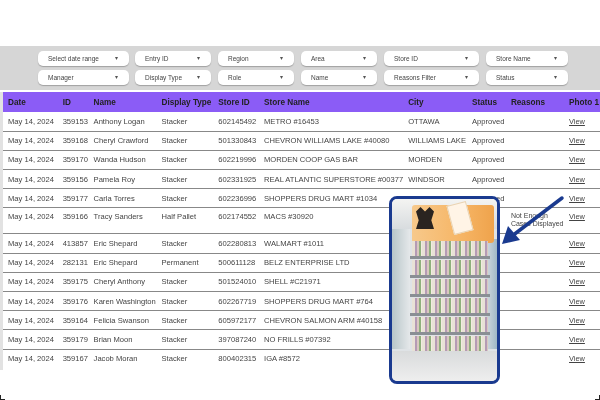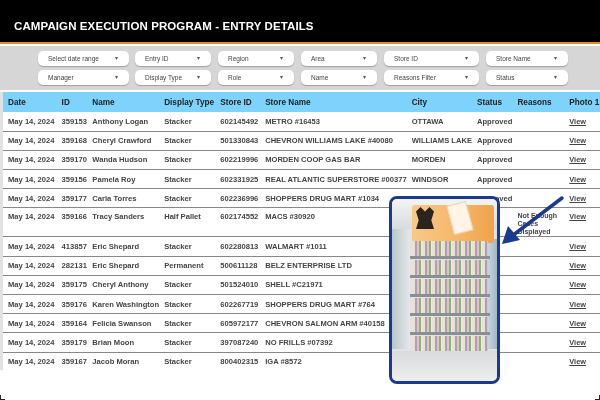--- a/index.html
+++ b/index.html
@@ -10,24 +10,24 @@
 
     .header { position: absolute; left: 0; top: 0; width: 600px; height: 44px; background: #000; border-bottom: 2px solid #e8892c; }
     .header .title { position: absolute; left: 14px; top: 20px; color: #fff; font-size: 11.5px; font-weight: bold; letter-spacing: 0.1px; }
 
     .filters { position: absolute; left: 0; top: 46px; width: 600px; height: 44px; background: #d6d6d6; }
     .filter { position: absolute; height: 15px; background: #fff; border-radius: 5px; box-shadow: 0 1px 1px rgba(0,0,0,0.25); font-size: 6.5px; color: #444; padding-left: 10px; line-height: 15px; cursor: pointer; }
     .filter .caret { position: absolute; right: 11px; top: 0; font-size: 6px; color: #555; }
 
     .table-wrap { position: absolute; left: 0; top: 92px; width: 600px; height: 278px; background: #fff; border-left: 3px solid #e2e2e2; }
     table { border-collapse: collapse; width: 597px; font-size: 7.6px; }
-    thead tr { background: #7dd3fc; height: 20px; }
+    thead tr { background: #8b5cf6; height: 20px; }
     th { text-align: left; font-weight: bold; color: #222; font-size: 8.2px; padding: 0 0 0 5px; white-space: nowrap; }
     td { padding: 0 0 0 5px; color: #444; white-space: nowrap; vertical-align: middle; }
-    tbody tr { height: 19.2px; border-bottom: 1.5px solid #888; font-weight: bold; }
+    tbody tr { height: 19.2px; border-bottom: 1.5px solid #888; }
     tbody tr.tall { height: 26px; }
     tbody tr.tall td { vertical-align: top; padding-top: 4px; }
     tbody tr:last-child { border-bottom: none; }
     td.reasons { font-size: 7px; line-height: 8px; white-space: normal; }
     a.view { color: #444; text-decoration: underline; font-size: 7.4px; cursor: pointer; }
 
     .photo { position: absolute; left: 389px; top: 196px; width: 111px; height: 188px; border: 3px solid #1a3a8f; border-radius: 8px; overflow: hidden; background: #dfe3e6; }
     .photo .ceiling { position: absolute; left: 0; top: 0; width: 100%; height: 30px; background: linear-gradient(#f4f4f2, #d8dcdf); }
     .photo .sign { position: absolute; left: 20px; top: 6px; width: 82px; height: 38px; background: linear-gradient(90deg, #f7c98b, #f6b565 60%, #efa34c); border-radius: 3px; }
     .photo .logo { position: absolute; left: 24px; top: 8px; width: 18px; height: 22px; background: #2a2420; clip-path: polygon(0 20%, 25% 0, 50% 20%, 75% 0, 100% 20%, 85% 60%, 100% 100%, 0 100%, 15% 60%); }
@@ -44,23 +44,20 @@
 
     .corner { position: absolute; width: 5px; height: 5px; border-color: #222; border-style: solid; }
     .corner.bl { left: 0; bottom: 0; border-width: 0 0 1.5px 1.5px; }
     .corner.br { right: 0; bottom: 0; border-width: 0 1.5px 1.5px 0; }
   </style>
 </head>
 <body>
 
 <div class="page">
 
-  <div class="header">
-    <div class="title">CAMPAIGN EXECUTION PROGRAM - ENTRY DETAILS</div>
-  </div>
 
   <div class="filters">
 
     <div class="filter" style="left:38px;top:5px;width:91px;">
       <span>Select date range</span>
       <span class="caret">▾</span>
     </div>
     <div class="filter" style="left:135px;top:5px;width:76px;">
       <span>Entry ID</span>
       <span class="caret">▾</span>

